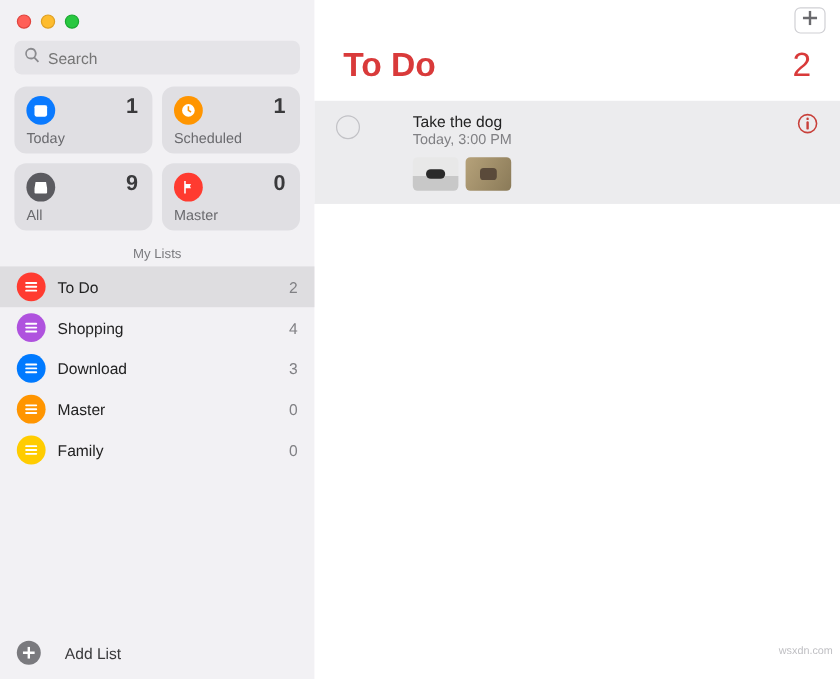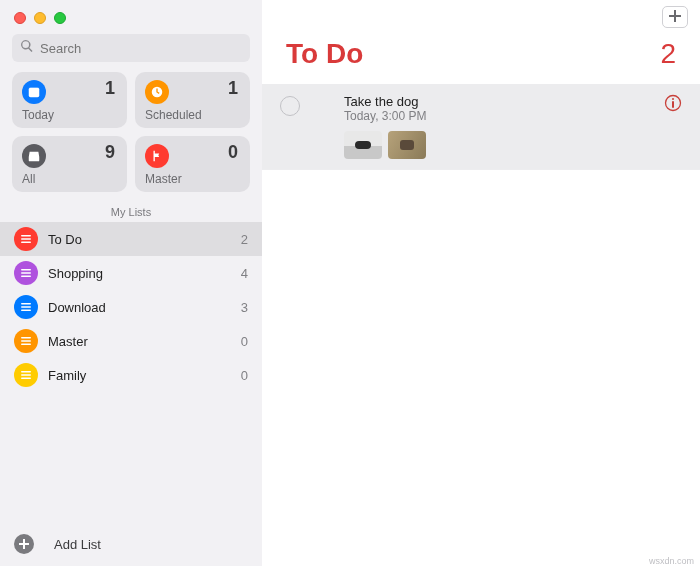--- a/index.html
+++ b/index.html
@@ -53,21 +53,21 @@
   .rem .ttl { font-size: 13px; color: #222; }
   .rem .sub { font-size: 12px; color: #808084; margin-top: 0; }
   .rem .thumbs { display: flex; gap: 6px; margin-top: 8px; }
   .thumb { width: 38px; height: 28px; border-radius: 4px; }
   .thumb.a { background: linear-gradient(#e8e8e8 55%, #c8c8c8 55%); position: relative; }
   .thumb.a::after { content:""; position:absolute; width:16px; height:8px; background:#2a2a2a; border-radius:4px; top:10px; left:11px; }
   .thumb.b { background: linear-gradient(120deg,#b6a27a,#8a7a58); position: relative; }
   .thumb.b::after { content:""; position:absolute; width:14px; height:10px; background:#5a4a3a; border-radius:3px; top:9px; left:12px; }
   .info { width: 18px; height: 18px; flex-shrink: 0; cursor: pointer; }
   .info svg { width: 18px; height: 18px; fill: none; stroke: #c8403a; stroke-width: 1.3; }
-  .watermark { position: absolute; right: 6px; bottom: 0; font-size: 9px; color: #bfbfc3; }
+  .watermark { position: absolute; right: 6px; bottom: 19px; font-size: 9px; color: #bfbfc3; }
 </style>
 </head>
 <body>
 
 <div class="window">
 
   <div class="sidebar">
     <div class="traffic">
       <div class="dot red"></div>
       <div class="dot yellow"></div>

